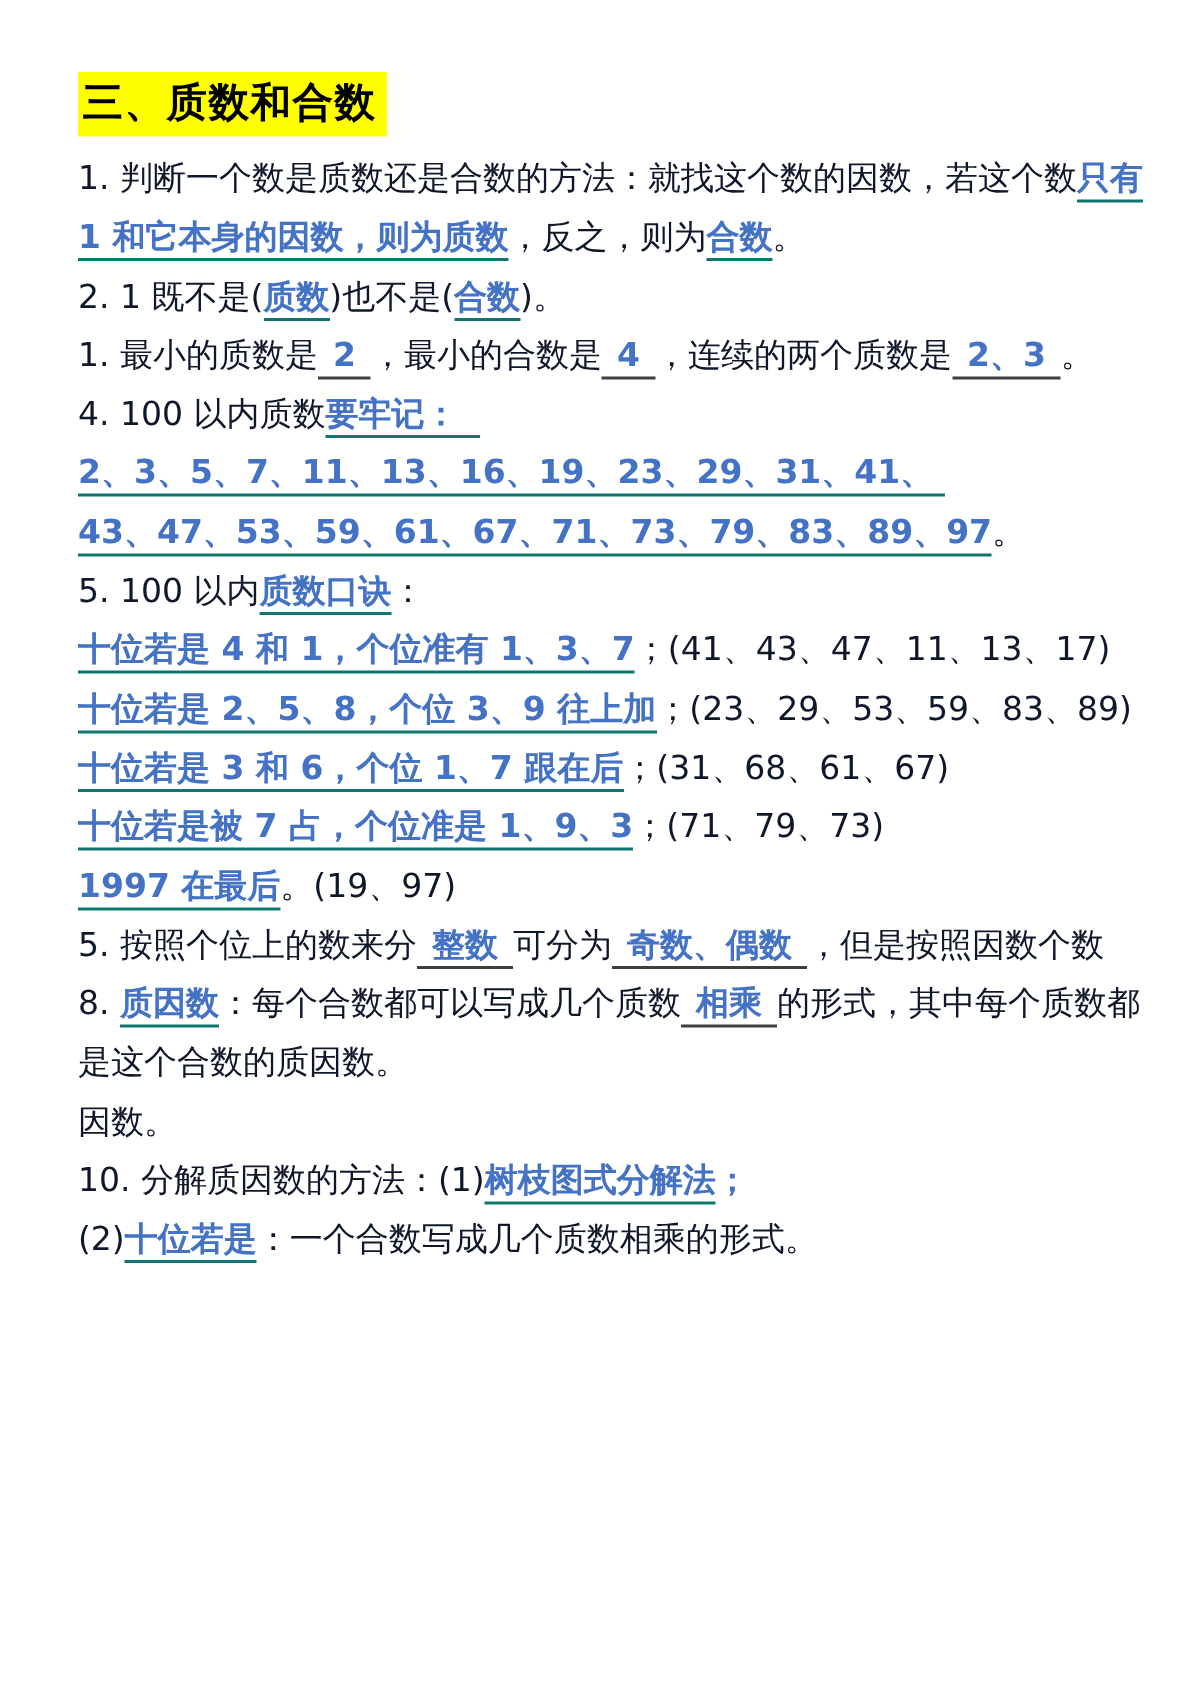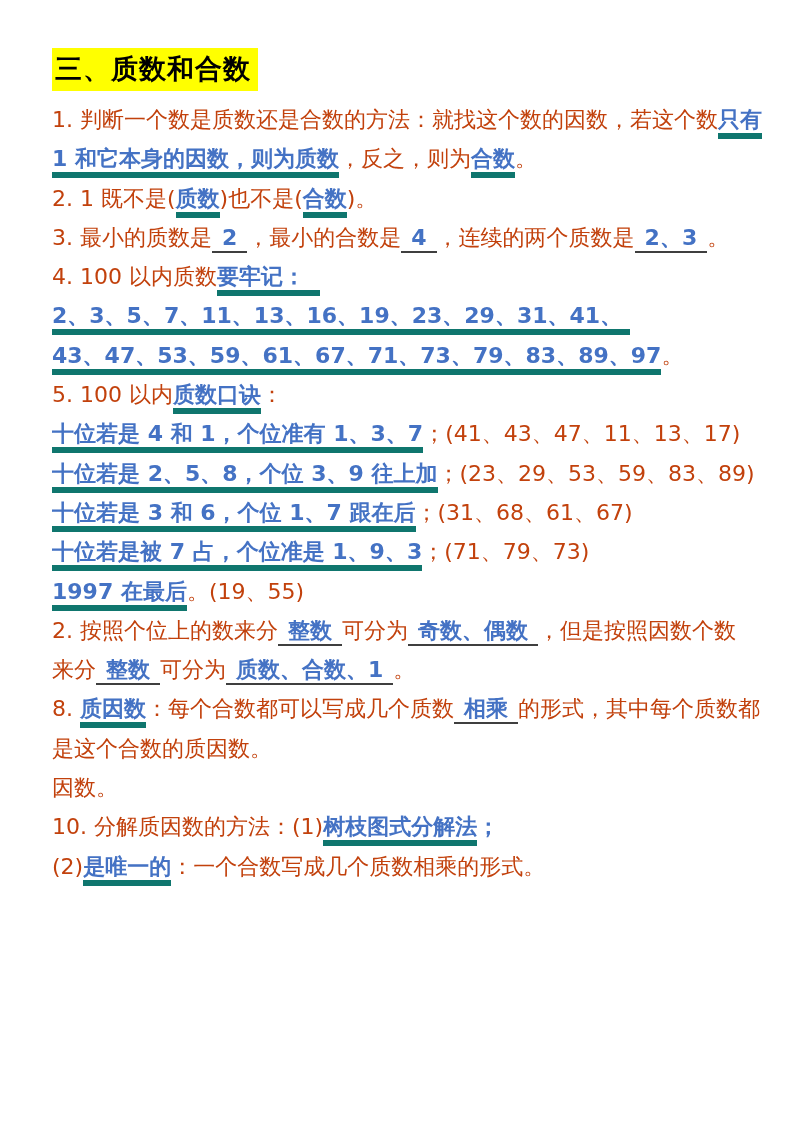--- a/index.html
+++ b/index.html
@@ -25,25 +25,25 @@
     padding: 4px 7px 5px 3px;
     margin: 0 0 9px 0;
     letter-spacing: 1px;
   }
   .doc-body { }
   .line {
     white-space: pre;
     line-height: 39.3px;
     height: 39.3px;
   }
-  .seg-k { color: #c2410c; }
+  .seg-k { color: #0f172a; }
   .seg-bu {
     color: #4472c4;
     font-weight: bold;
-    border-bottom: 6px solid #0f766e;
+    border-bottom: 2px solid #0f766e;
     padding-bottom: 1px;
   }
   .seg-b {
     color: #4472c4;
     font-weight: bold;
   }
   .seg-blank {
     color: #4472c4;
     font-weight: bold;
     border-bottom: 2px solid #3f3f3f;
@@ -52,31 +52,30 @@
 </style>
 </head>
 <body>
 
 <div class="page">
   <div class="title-highlight">三、质数和合数</div>
   <div class="doc-body">
       <div class="line"><span class="seg-k">1. 判断一个数是质数还是合数的方法：就找这个数的因数，若这个数</span><span class="seg-bu">只有</span></div>
       <div class="line"><span class="seg-bu">1 和它本身的因数，则为质数</span><span class="seg-k">，反之，则为</span><span class="seg-bu">合数</span><span class="seg-k">。</span></div>
       <div class="line"><span class="seg-k">2. 1 既不是(</span><span class="seg-bu">质数</span><span class="seg-k">)也不是(</span><span class="seg-bu">合数</span><span class="seg-k">)。</span></div>
-      <div class="line"><span class="seg-k">3. 最小的质数是</span><span class="seg-blank">2</span><span class="seg-k">，最小的合数是</span><span class="seg-blank">4</span><span class="seg-k">，连续的两个质数是</span><span class="seg-blank">2、3</span><span class="seg-k">。</span></div>
+      <div class="line"><span class="seg-k">1. 最小的质数是</span><span class="seg-blank">2</span><span class="seg-k">，最小的合数是</span><span class="seg-blank">4</span><span class="seg-k">，连续的两个质数是</span><span class="seg-blank">2、3</span><span class="seg-k">。</span></div>
       <div class="line"><span class="seg-k">4. 100 以内质数</span><span class="seg-bu">要牢记：  </span></div>
       <div class="line"><span class="seg-bu">2、3、5、7、11、13、16、19、23、29、31、41、 </span></div>
       <div class="line"><span class="seg-bu">43、47、53、59、61、67、71、73、79、83、89、97</span><span class="seg-k">。</span></div>
       <div class="line"><span class="seg-k">5. 100 以内</span><span class="seg-bu">质数口诀</span><span class="seg-k">：</span></div>
       <div class="line"><span class="seg-bu">十位若是 4 和 1，个位准有 1、3、7</span><span class="seg-k">；(41、43、47、11、13、17)</span></div>
       <div class="line"><span class="seg-bu">十位若是 2、5、8，个位 3、9 往上加</span><span class="seg-k">；(23、29、53、59、83、89)</span></div>
       <div class="line"><span class="seg-bu">十位若是 3 和 6，个位 1、7 跟在后</span><span class="seg-k">；(31、68、61、67)</span></div>
       <div class="line"><span class="seg-bu">十位若是被 7 占，个位准是 1、9、3</span><span class="seg-k">；(71、79、73)</span></div>
-      <div class="line"><span class="seg-bu">1997 在最后</span><span class="seg-k">。(19、55)</span></div>
-      <div class="line"><span class="seg-k">2. 按照个位上的数来分</span><span class="seg-blank">整数</span><span class="seg-k">可分为</span><span class="seg-blank">奇数、偶数</span><span class="seg-k">，但是按照因数个数</span></div>
-      <div class="line"><span class="seg-k">来分</span><span class="seg-blank">整数</span><span class="seg-k">可分为</span><span class="seg-blank">质数、合数、1</span><span class="seg-k">。</span></div>
+      <div class="line"><span class="seg-bu">1997 在最后</span><span class="seg-k">。(19、97)</span></div>
+      <div class="line"><span class="seg-k">5. 按照个位上的数来分</span><span class="seg-blank">整数</span><span class="seg-k">可分为</span><span class="seg-blank">奇数、偶数</span><span class="seg-k">，但是按照因数个数</span></div>
       <div class="line"><span class="seg-k">8. </span><span class="seg-bu">质因数</span><span class="seg-k">：每个合数都可以写成几个质数</span><span class="seg-blank">相乘</span><span class="seg-k">的形式，其中每个质数都</span></div>
       <div class="line"><span class="seg-k">是这个合数的质因数。</span></div>
       <div class="line"><span class="seg-k">因数。</span></div>
       <div class="line"><span class="seg-k">10. 分解质因数的方法：(1)</span><span class="seg-bu">树枝图式分解法</span><span class="seg-b">；</span></div>
-      <div class="line"><span class="seg-k">(2)</span><span class="seg-bu">是唯一的</span><span class="seg-k">：一个合数写成几个质数相乘的形式。</span></div>
+      <div class="line"><span class="seg-k">(2)</span><span class="seg-bu">十位若是</span><span class="seg-k">：一个合数写成几个质数相乘的形式。</span></div>
     </div>
 </div>
 
 </body></html>

